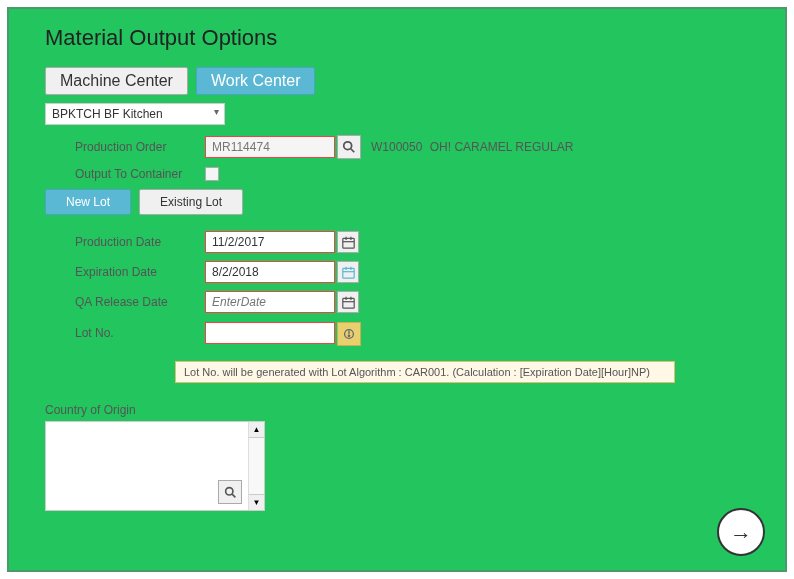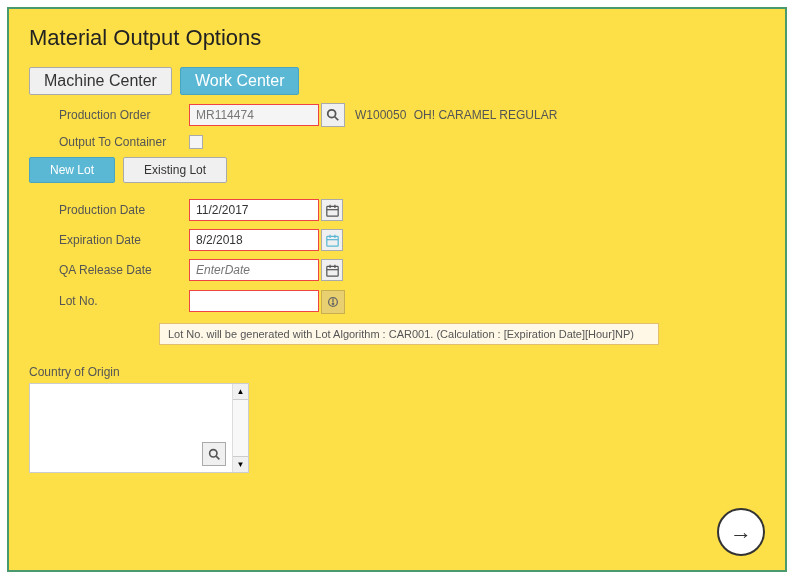--- a/index.html
+++ b/index.html
@@ -10,22 +10,22 @@
       display: flex;
       justify-content: center;
       align-items: center;
       width: 794px;
       height: 579px;
     }
     .dialog {
       border: 2px solid #4a9a6e;
       width: 780px;
       height: 565px;
-      background: #fde047;
-      padding: 16px 20px;
+      background: #22c55e;
+      padding: 16px 36px;
       position: relative;
     }
     .title {
       font-size: 22px;
       font-weight: 300;
       color: #222;
       margin-bottom: 16px;
     }
     .row {
       display: flex;
@@ -260,20 +260,27 @@
 <body>
 
 <div class="dialog">
   <div class="title">Material Output Options</div>
 
   <div class="row">
     <button class="btn">Machine Center</button>
     <button class="btn btn-active" style="margin-left:8px;">Work Center</button>
   </div>
 
+  <div class="dropdown-row">
+    <div class="dropdown-wrapper">
+      <select class="dropdown">
+        <option>BPKTCH  BF Kitchen</option>
+      </select>
+    </div>
+  </div>
 
   <div class="field-row">
     <span class="field-label">Production Order</span>
     <input class="field-input" type="text" value="MR114474" readonly="" style="background: rgb(245, 245, 245); color: rgb(119, 119, 119);">
     <button class="search-btn">
       <svg class="search-icon-svg" viewBox="0 0 16 16" fill="none" stroke="#555" stroke-width="2">
         <circle cx="6.5" cy="6.5" r="4.5"></circle>
         <line x1="10" y1="10" x2="14" y2="14"></line>
       </svg>
     </button>
@@ -341,21 +348,21 @@
         <input class="field-input" type="text" value="" style="">
         <button class="search-btn" style="background:#e8d070; border-color:#c8b050; position:relative; top:1px;">
           <svg width="14" height="14" viewBox="0 0 16 16" fill="none" stroke="#666" stroke-width="1.5">
             <circle cx="8" cy="8" r="5"></circle>
             <line x1="8" y1="4" x2="8" y2="8"></line>
             <circle cx="8" cy="10" r="0.8" fill="#666"></circle>
           </svg>
         </button>
       </div>
 
-      <div class="tooltip" style="margin-left:130px; margin-top:10px;">
+      <div class="tooltip" style="margin-left:130px; margin-top:16px;">
         <span>Lot No. will be generated with Lot Algorithm : CAR001. (Calculation : [Expiration Date][Hour]NP)</span>
       </div>
     </div>
 
     <div class="right-panel">
       <div class="country-label">Country of Origin</div>
       <div class="country-box">
         <div class="country-scrollbar">
           <div class="scroll-up">▲</div>
           <div class="scroll-track"></div>

